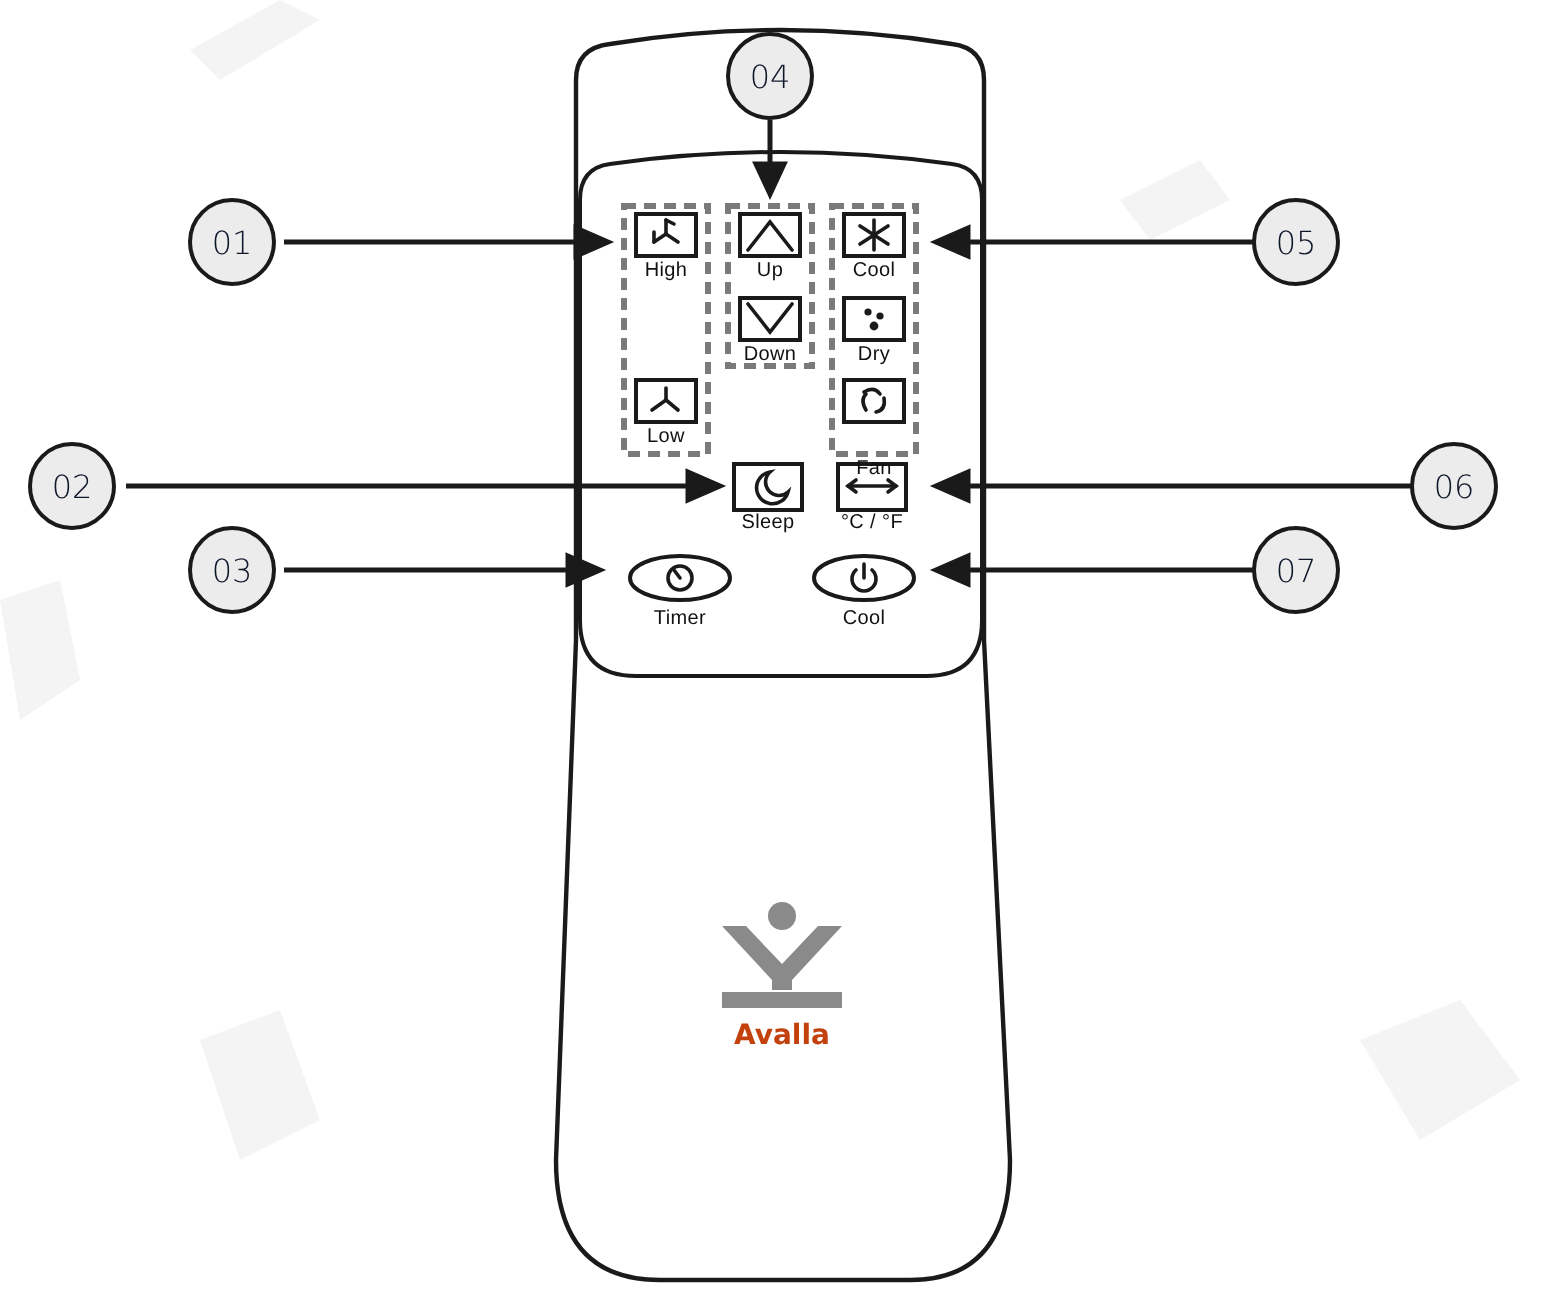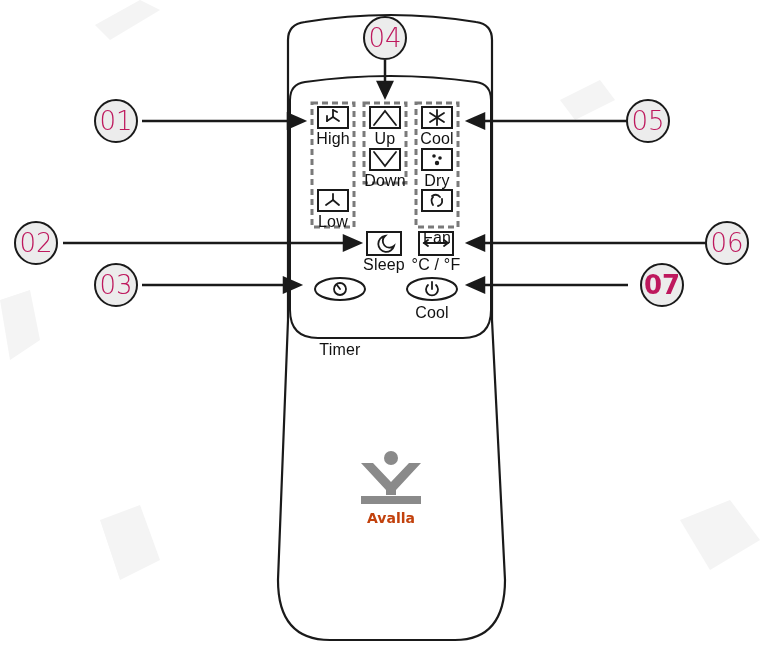--- a/index.html
+++ b/index.html
@@ -1,20 +1,20 @@
 <!DOCTYPE html>
 <html><head>
 <meta charset="utf-8">
 <style>
   html,body{margin:0;padding:0;background:#fff;}
   body{width:782px;height:650px;position:relative;overflow:hidden;font-family:"Liberation Sans",sans-serif;}
   .abs{position:absolute;}
   svg.canvas{position:absolute;left:0;top:0;}
-  .lbl{position:absolute;font-size:16px;color:#111;text-align:center;width:50px;transform:translateX(-50%);letter-spacing:0.2px;}
-  .callout{position:absolute;width:44px;height:44px;border-radius:50%;border:2.5px solid #1a1a1a;background:#ececec;box-sizing:border-box;display:flex;align-items:center;justify-content:center;font-size:26px;color:#be185d;font-family:"DejaVu Sans",sans-serif;font-weight:300;}
+  .lbl{position:absolute;font-size:10px;color:#111;text-align:center;width:50px;transform:translateX(-50%);letter-spacing:0.2px;}
+  .callout{position:absolute;width:44px;height:44px;border-radius:50%;border:2.5px solid #1a1a1a;background:#ececec;box-sizing:border-box;display:flex;align-items:center;justify-content:center;font-size:16px;color:#0f172a;font-family:"DejaVu Sans",sans-serif;font-weight:300;}
   .brand{position:absolute;left:391px;top:510px;transform:translateX(-50%);font-size:14px;font-weight:bold;color:#c2410c;font-family:"DejaVu Sans",sans-serif;}
 </style>
 </head>
 <body>
 
 <svg class="canvas" width="782" height="650" viewBox="0 0 782 650">
 
   <g fill="#f4f4f4">
     <path d="M95 25 L140 0 L160 10 L110 40 Z"></path>
     <path d="M560 100 L600 80 L615 100 L575 120 Z"></path>
@@ -140,24 +140,24 @@
 
 <div class="lbl" style="left:333px;top:130px;">High</div>
 <div class="lbl" style="left:333px;top:213px;">Low</div>
 <div class="lbl" style="left:385px;top:130px;">Up</div>
 <div class="lbl" style="left:385px;top:172px;">Down</div>
 <div class="lbl" style="left:437px;top:130px;">Cool</div>
 <div class="lbl" style="left:437px;top:172px;">Dry</div>
 <div class="lbl" style="left:437px;top:229px;">Fan</div>
 <div class="lbl" style="left:384px;top:256px;">Sleep</div>
 <div class="lbl" style="left:436px;top:256px;">°C / °F</div>
-<div class="lbl" style="left:340px;top:304px;margin-top:37px;">Timer</div>
+<div class="lbl" style="left:340px;top:304px;">Timer</div>
 <div class="lbl" style="left:432px;top:304px;">Cool</div>
 
 <div class="brand">Avalla</div>
 
 <div class="callout" style="left:94px;top:99px;">01</div>
 <div class="callout" style="left:14px;top:221px;">02</div>
 <div class="callout" style="left:94px;top:263px;">03</div>
 <div class="callout" style="left:363px;top:16px;">04</div>
 <div class="callout" style="left:626px;top:99px;text-align:right;">05</div>
 <div class="callout" style="left:705px;top:221px;">06</div>
-<div class="callout" style="left:640px;top:263px;font-weight:bold;">07</div>
+<div class="callout" style="left:626px;top:263px;">07</div>
 
 </body></html>

